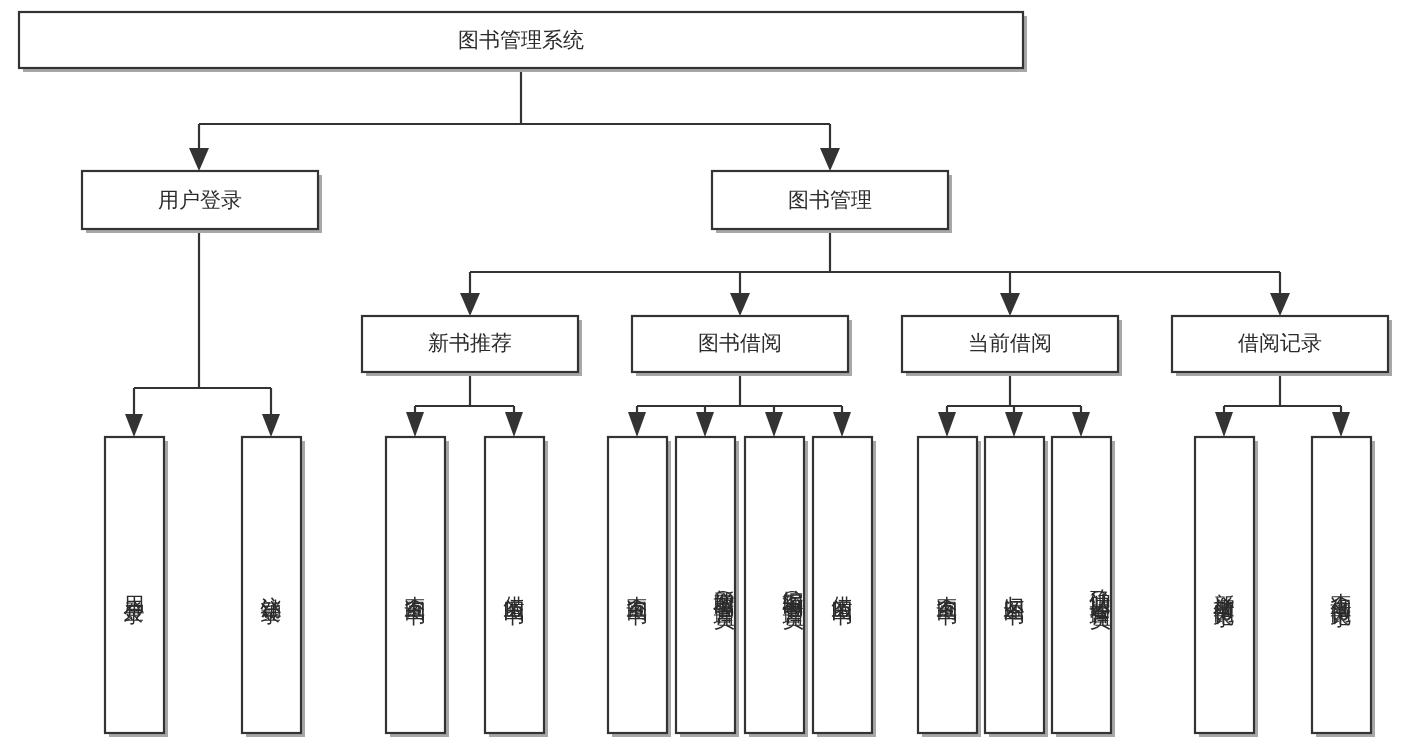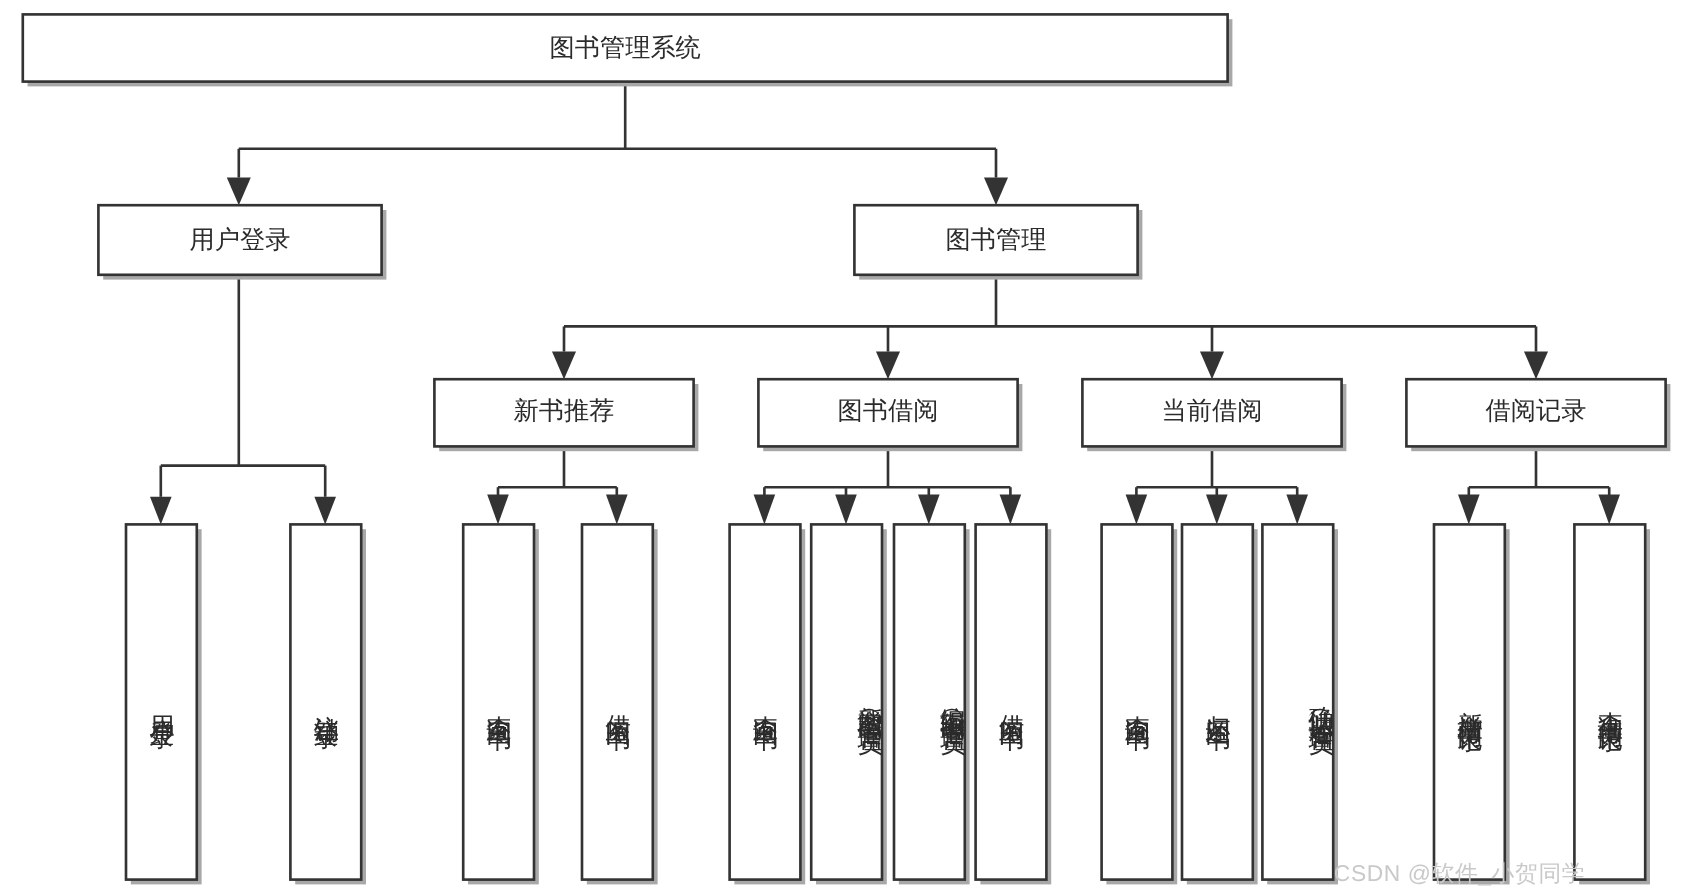--- a/index.html
+++ b/index.html
@@ -250,15 +250,14 @@
   <div class="leaf-label-wrap" style="left:745px; top:437px; width:59px; height:296px; align-items:flex-start;">编辑图书（管理员）</div>
   <div class="leaf-label-wrap" style="left:813px; top:437px; width:59px; height:296px;">借阅图书</div>
 
   <div class="leaf-label-wrap" style="left:918px; top:437px; width:59px; height:296px;">查询图书</div>
   <div class="leaf-label-wrap" style="left:985px; top:437px; width:59px; height:296px;">归还图书</div>
   <div class="leaf-label-wrap" style="left:1052px; top:437px; width:59px; height:296px; align-items:flex-start;">确认归还（管理员）</div>
 
   <div class="leaf-label-wrap" style="left:1195px; top:437px; width:59px; height:296px;">新增借阅记录</div>
   <div class="leaf-label-wrap" style="left:1312px; top:437px; width:59px; height:296px;">查询借阅记录</div>
 
-  <div class="watermark">CSDN @软件_小贺同学</div>
 
 </div>
 
 </body></html>

